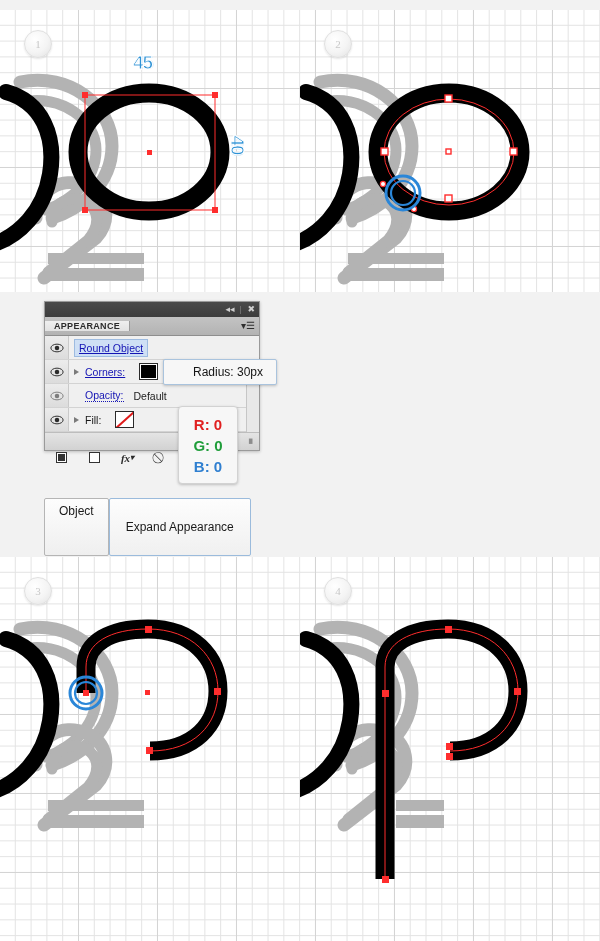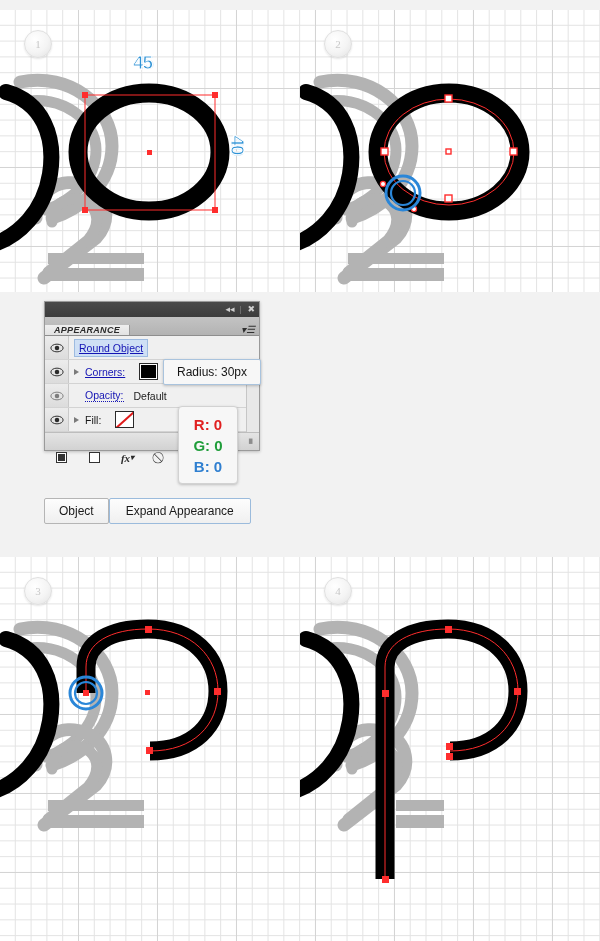--- a/index.html
+++ b/index.html
@@ -84,21 +84,21 @@
   .ap-titlebar{
     height:15px;background:linear-gradient(#4a4a4a,#3c3c3c);
     display:flex;align-items:center;justify-content:flex-end;
     padding-right:4px;gap:6px;
   }
   .tb-icon{color:#cfcfcf;font-size:9px;line-height:1;cursor:default;}
   .tb-sep{width:1px;height:8px;background:#6d6d6d;}
 
   .ap-tabs{
     height:18px;background:linear-gradient(#c3c3c3,#b3b3b3);
-    display:flex;align-items:flex-end;border-bottom:1px solid #8e8e8e;font-style:italic;
+    display:flex;align-items:center;border-bottom:1px solid #8e8e8e;
   }
   .ap-tab{
     background:linear-gradient(#efefef,#e2e2e2);
     border-right:1px solid #9a9a9a;
     padding:0 9px;display:flex;align-items:center;
     font-size:9px;font-weight:bold;color:#2b2b2b;letter-spacing:.3px;
   }
   .ap-tabfill{flex:1;display:flex;align-items:center;justify-content:flex-end;padding-right:4px;}
   .ap-menu{font-size:10px;color:#2f2f2f;line-height:1;}
 
@@ -172,41 +172,41 @@
   }
   .arrow-up,.arrow-dn{width:0;height:0;margin:3px 0;}
   .arrow-up{border-left:4px solid transparent;border-right:4px solid transparent;border-bottom:5px solid #8a8a8a;}
   .arrow-dn{border-left:4px solid transparent;border-right:4px solid transparent;border-top:5px solid #8a8a8a;}
 
   
   .tooltip{
     position:absolute;z-index:30;
     background:#f7f7f7;border:1px solid #a9c3dd;border-radius:2px;
     box-shadow:0 1px 3px rgba(0,0,0,.22);
-    display:flex;align-items:center;justify-content:center;
+    display:flex;align-items:center;justify-content:center;padding-left:16px;
   }
   .tip-radius{left:163px;top:359px;width:96px;height:24px;font-size:12px;color:#151515;}
   .tip-rgb{
     left:178px;top:406px;width:58px;height:72px;border-radius:4px;border-color:#d2d2d2;
     flex-direction:column;justify-content:center;gap:0;padding:2px 0;
   }
   .rgb-line{font-weight:bold;font-size:15px;line-height:21px;letter-spacing:0px;}
   .rgb-r{color:#e02020;}
   .rgb-g{color:#1f9d3a;}
   .rgb-b{color:#2f7fd0;}
 
   
   .btn-row{position:absolute;left:44px;top:498px;display:flex;z-index:11;}
   .btn{
     border:1px solid #b5b5b5;border-radius:2px;
     background:linear-gradient(#fdfdfd,#efefef);
     font-size:12px;color:#1a1a1a;
     padding:5px 14px;line-height:14px;
   }
-  .btn.accent{border-color:#9bbbdc;background:linear-gradient(#fdfdfd,#f0f0f0);padding:5px 16px;}
+  .btn.accent{border-color:#9bbbdc;background:linear-gradient(#fdfdfd,#f0f0f0);padding:21px 16px;}
 </style>
 </head>
 <body>
 
 <div class="stage">
 
   <div class="band top"></div>
 
   <div class="canvas-row top">
     <div class="grid"></div>

